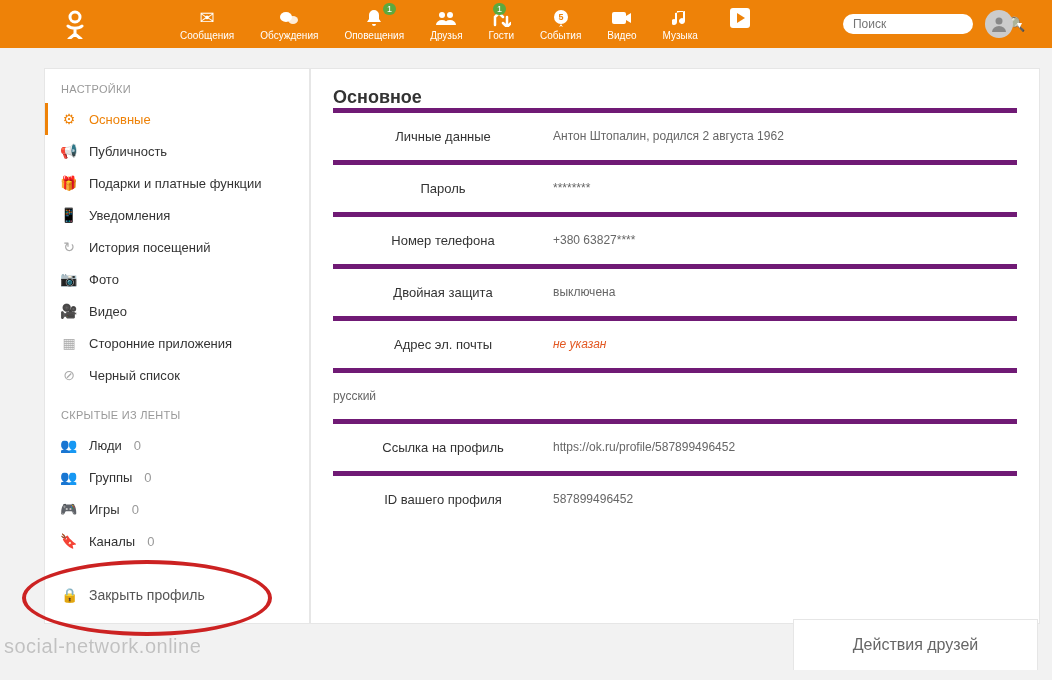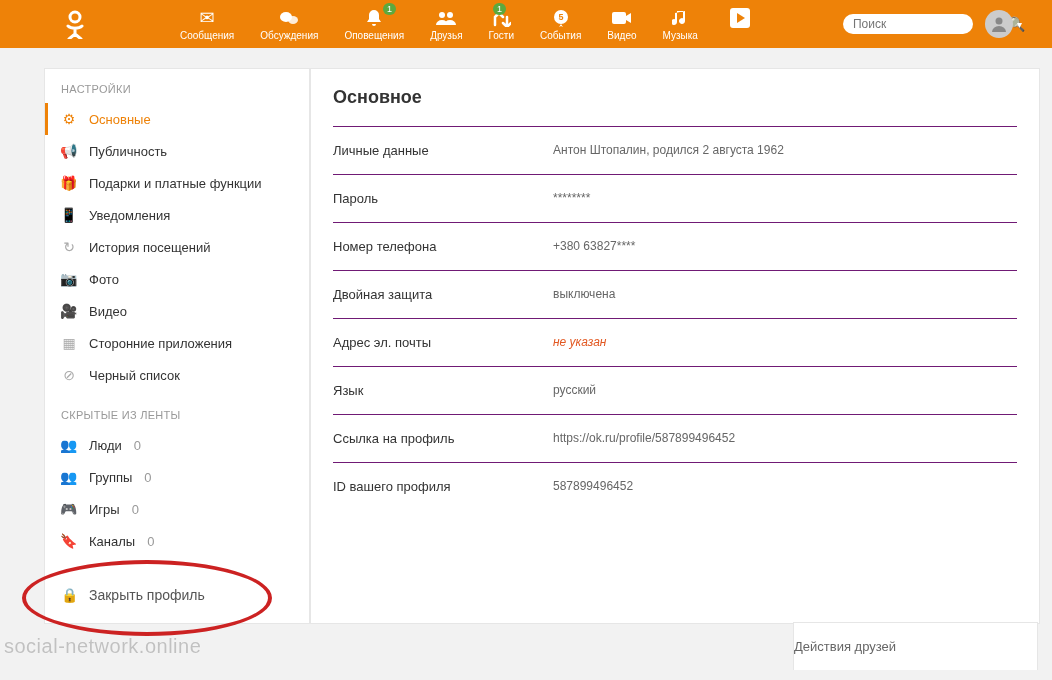--- a/index.html
+++ b/index.html
@@ -34,29 +34,29 @@
   .nav-list li.active .side-icon { color: #ee8208; }
   .nav-list li .count { color: #999; }
   .nav-list li span.label { flex: 0 0 auto; }
 
   .divider-section { padding: 18px 16px 8px; color: #999; font-size: 11px; letter-spacing: 0.3px; }
   .close-profile { display: flex; align-items: center; padding: 20px 16px; gap: 12px; cursor: pointer; color: #555; font-size: 14px; margin-top: 10px; }
   .close-profile .side-icon { width: 16px; color: #aaa; }
 
   
   .main { flex: 1; background: #fff; border: 1px solid #e6e6e6; padding: 18px 22px; }
-  .main h2 { font-size: 18px; font-weight: bold; color: #333; margin-bottom: 18px; }
+  .main h2 { font-size: 18px; font-weight: bold; color: #333; }
   .settings-table { width: 100%; }
-  .settings-row { display: flex; border-top: 1px solid #701a75; padding: 16px 0; }
+  .settings-row { display: flex; border-top: 5px solid #701a75; padding: 16px 0; text-align: center; }
   .settings-row .label { width: 220px; color: #333; font-size: 13px; }
   .settings-row .value { color: #666; font-size: 12px; }
   .settings-row .value.warn { color: #e25822; font-style: italic; }
 
   
-  .bottom-card { position: absolute; right: 14px; bottom: 10px; width: 245px; background: #fff; border: 1px solid #e6e6e6; padding: 16px 0; font-size: 13px; color: #666; border-bottom: none;}
+  .bottom-card { position: absolute; right: 14px; bottom: 10px; width: 245px; background: #fff; border: 1px solid #e6e6e6; padding: 16px 0; text-align: center; font-size: 16px; color: #666; border-bottom: none;}
 
   
   .annotation { position: absolute; left: 22px; bottom: 44px; width: 250px; height: 76px; border: 4px solid #c22; border-radius: 50%; pointer-events: none; }
 
   
   .watermark { position: absolute; left: 4px; bottom: 22px; font-size: 20px; letter-spacing: 0.5px; color: rgba(120,120,120,0.45); font-weight: normal; pointer-events: none; text-shadow: 0 0 1px #fff; }
 </style>
 </head>
 <body>
 
@@ -239,21 +239,20 @@
         </div>
       <div class="settings-row">
           <div class="label">Двойная защита</div>
           <div class="value">выключена</div>
         </div>
       <div class="settings-row">
           <div class="label">Адрес эл. почты</div>
           <div class="value warn">не указан</div>
         </div>
       <div class="settings-row">
-          <div class="label">Язык</div>
           <div class="value">русский</div>
         </div>
       <div class="settings-row">
           <div class="label">Ссылка на профиль</div>
           <div class="value">https://ok.ru/profile/587899496452</div>
         </div>
       <div class="settings-row">
           <div class="label">ID вашего профиля</div>
           <div class="value">587899496452</div>
         </div>

